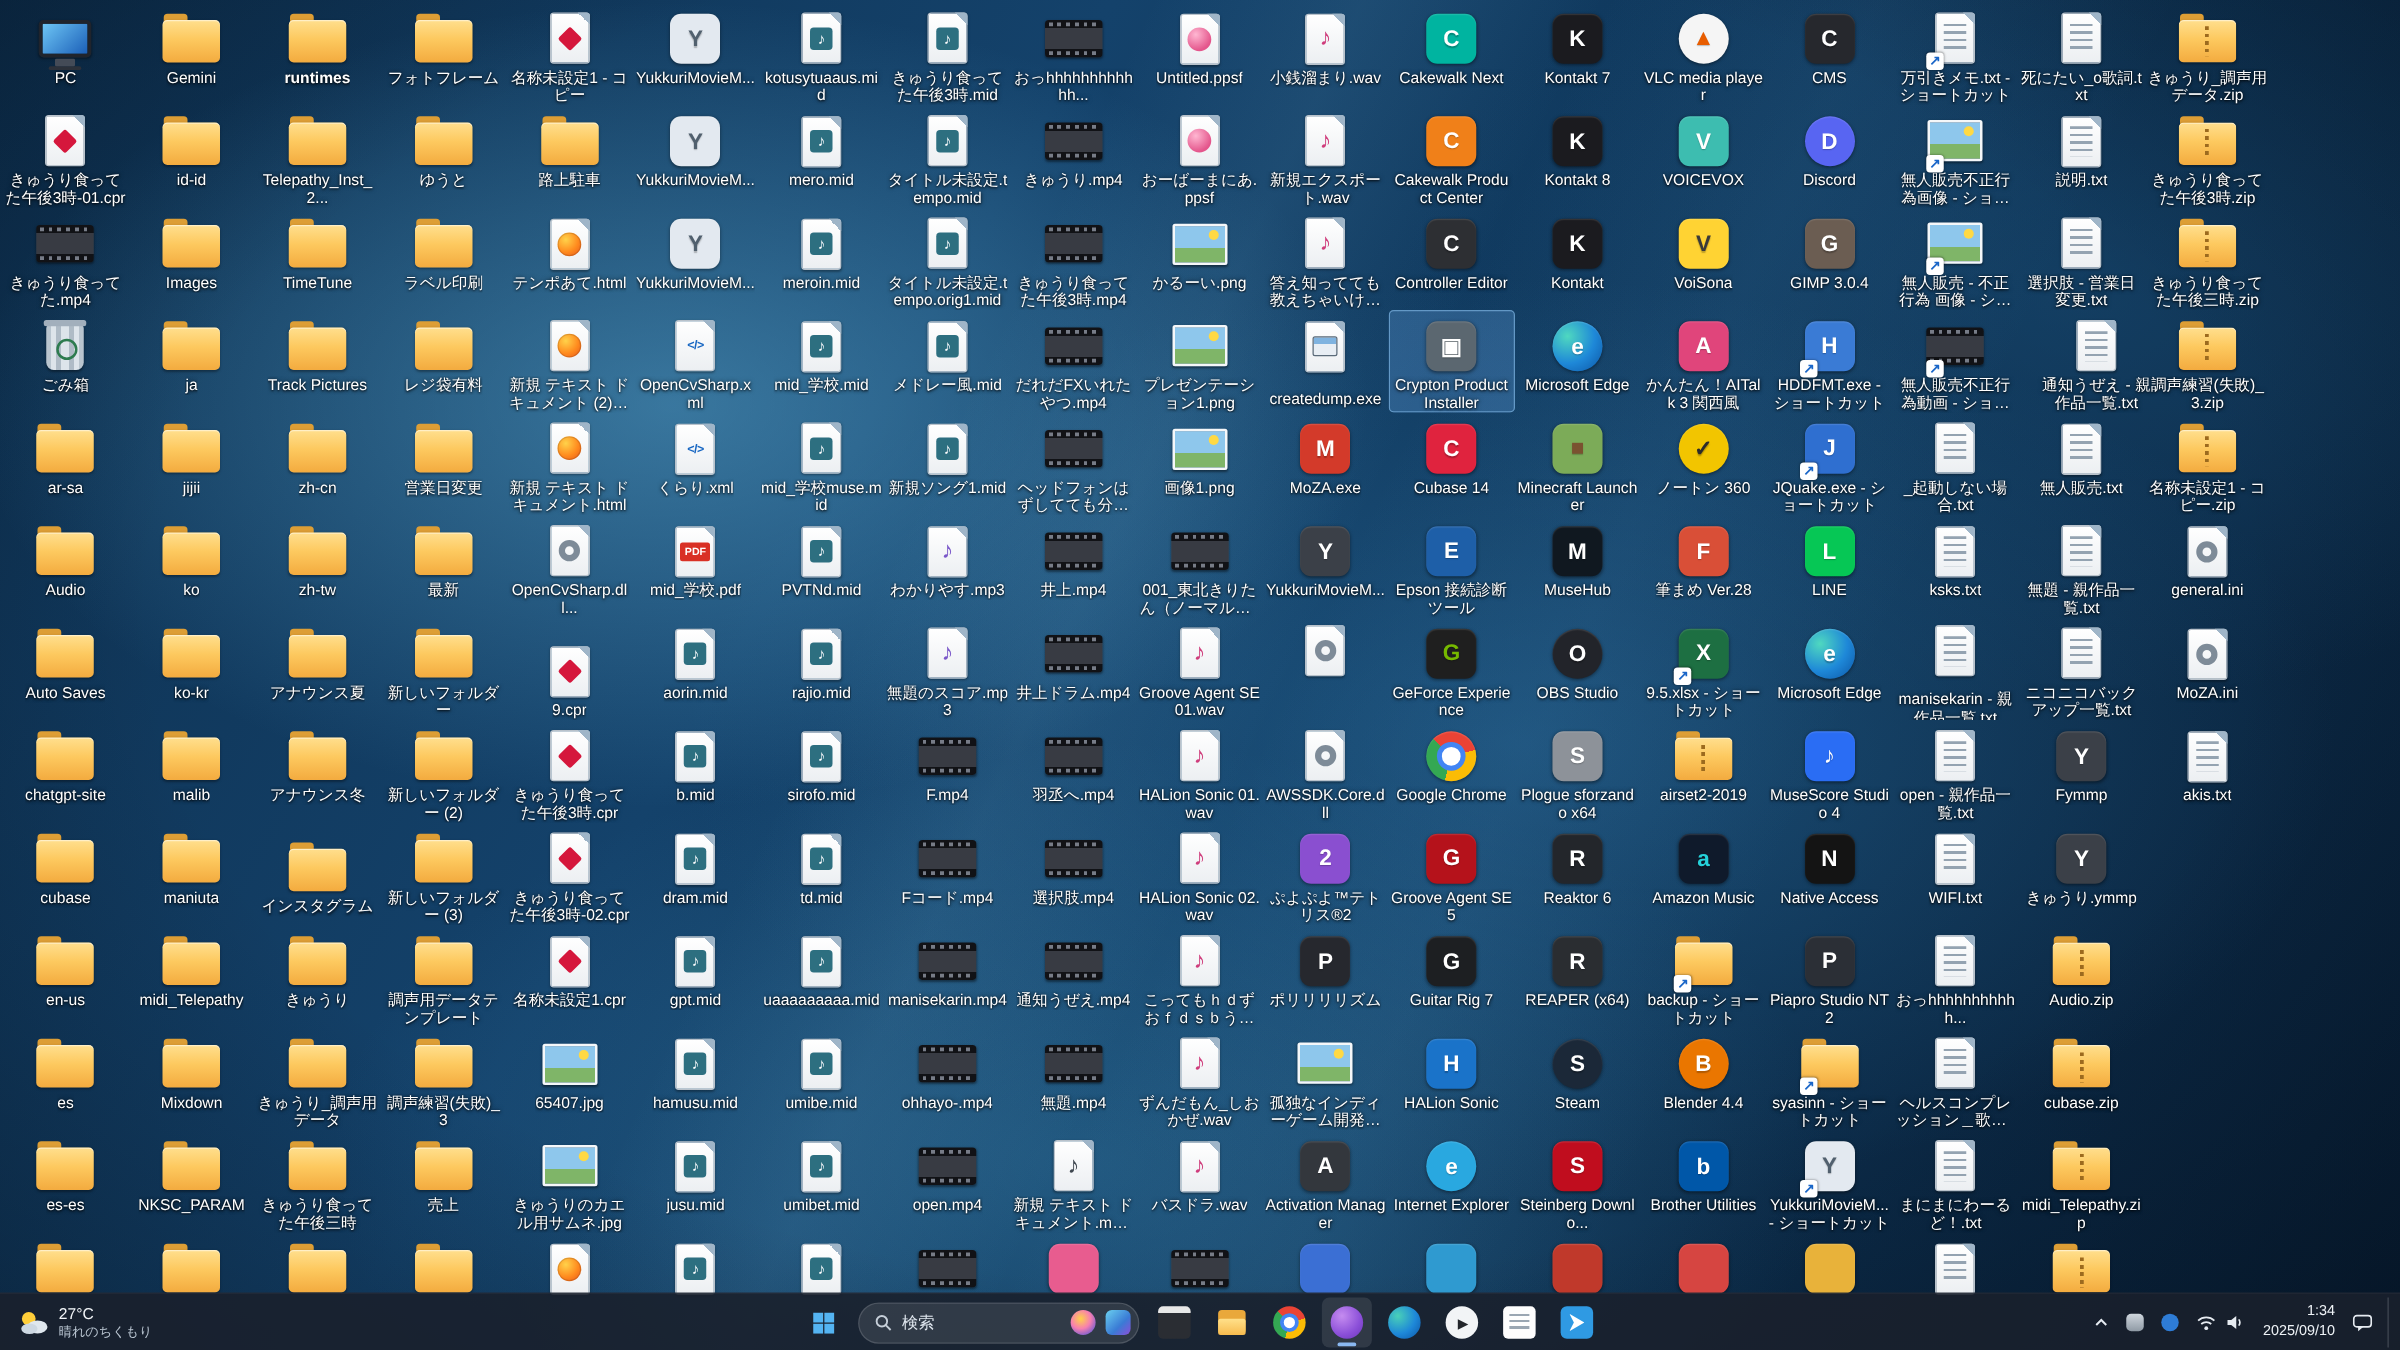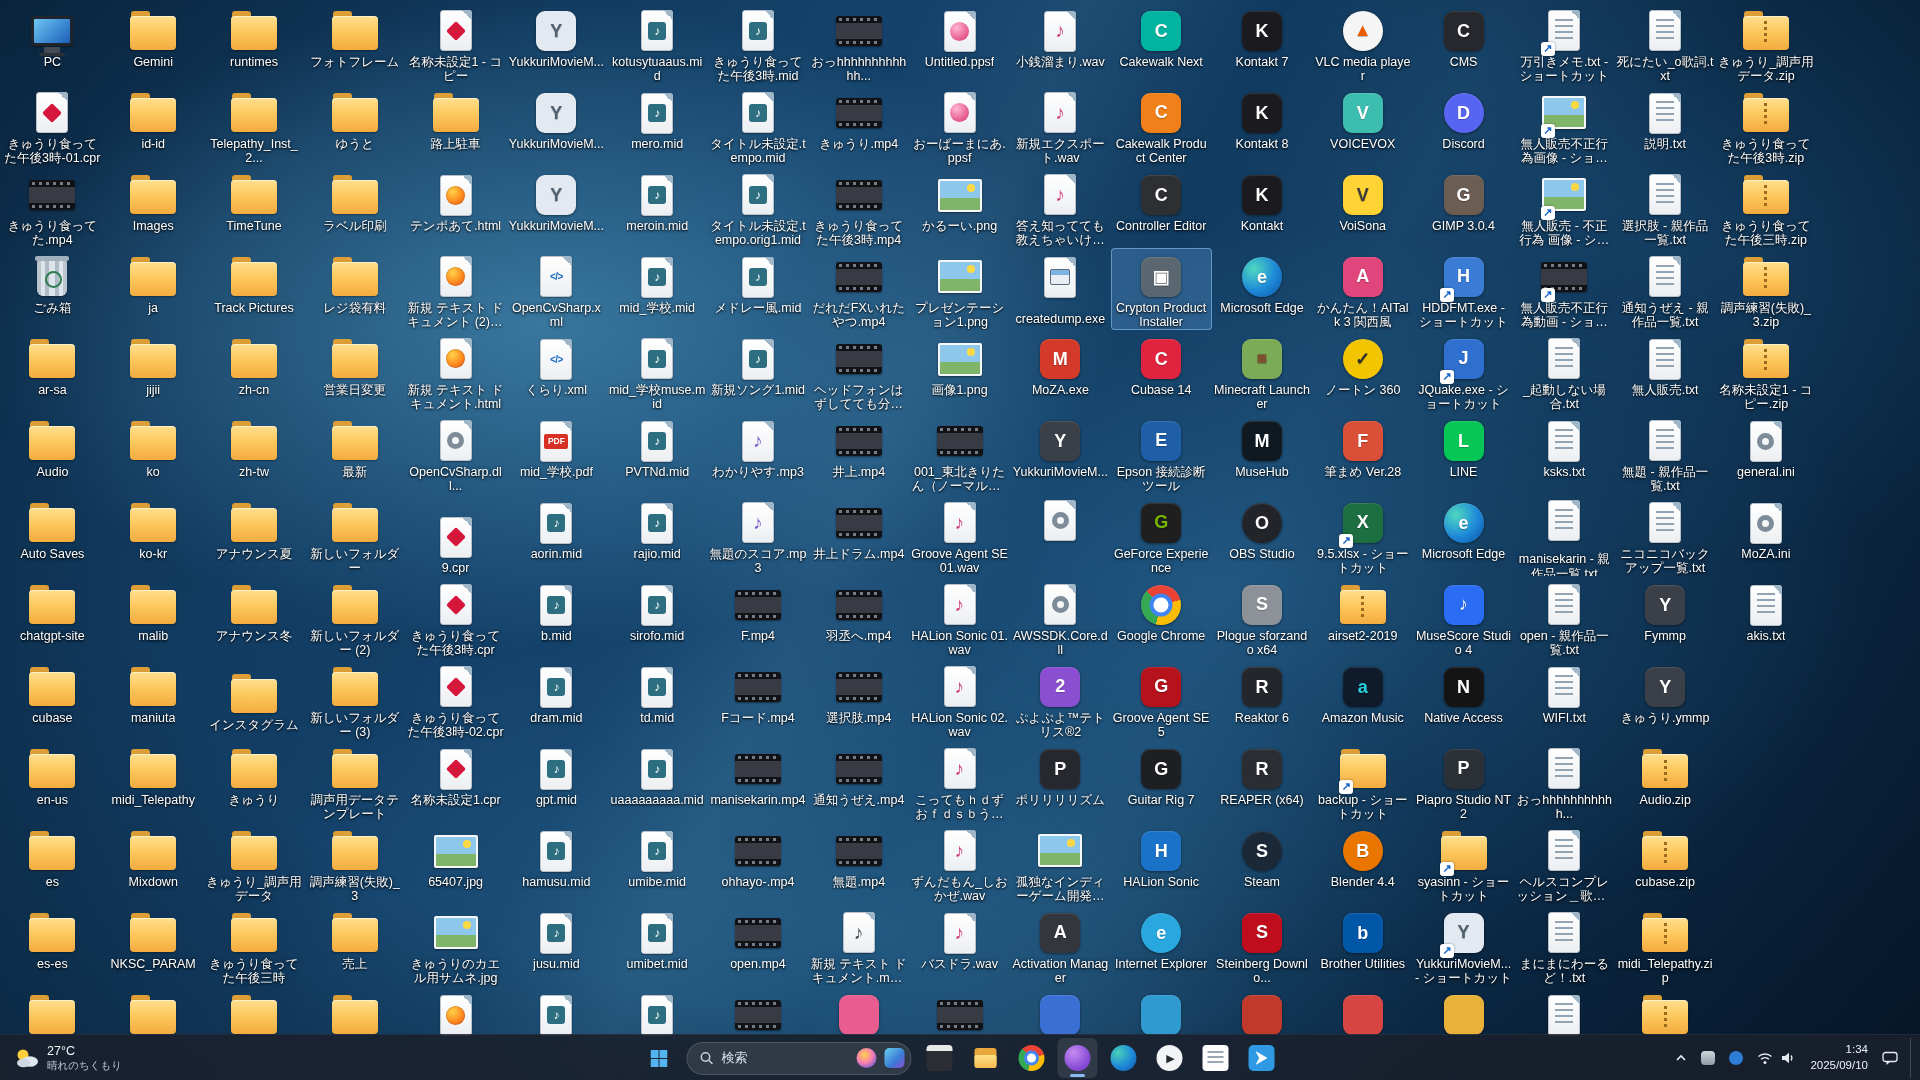--- a/index.html
+++ b/index.html
@@ -144,21 +144,21 @@
         <div class="ic-pc"></div>
       </div>
       <div class="icon-label">PC</div>
     </div>
     <div class="icon-cell" style="grid-area: 1 / 2;">
       <div class="icon-box">
         <div class="ic-folder"></div>
       </div>
       <div class="icon-label">Gemini</div>
     </div>
-    <div class="icon-cell" style="grid-area: 1 / 3;">
+    <div class="icon-cell" style="grid-area: 1 / 3; font-weight: bold;">
       <div class="icon-box">
         <div class="ic-folder"></div>
       </div>
       <div class="icon-label">runtimes</div>
     </div>
     <div class="icon-cell" style="grid-area: 1 / 4;">
       <div class="icon-box">
         <div class="ic-folder"></div>
       </div>
       <div class="icon-label">フォトフレーム</div>
@@ -517,21 +517,21 @@
         <div class="shortcut-badge">↗</div>
       </div>
       <div class="icon-label">無人販売 - 不正行為 画像 - ショートカット</div>
     </div>
     <div class="icon-cell" style="grid-area: 3 / 17;">
       <div class="icon-box">
         <div class="ic-file">
           <div class="f-lines"></div>
         </div>
       </div>
-      <div class="icon-label">選択肢 - 親作品一覧.txt</div>
+      <div class="icon-label">選択肢 - 営業日変更.txt</div>
     </div>
     <div class="icon-cell" style="grid-area: 3 / 18;">
       <div class="icon-box">
         <div class="ic-folder zipped"></div>
       </div>
       <div class="icon-label">きゅうり食ってた午後三時.zip</div>
     </div>
     <div class="icon-cell" style="grid-area: 4 / 1;">
       <div class="icon-box">
         <div class="ic-bin"></div>
@@ -641,21 +641,21 @@
       </div>
       <div class="icon-label">HDDFMT.exe - ショートカット</div>
     </div>
     <div class="icon-cell" style="grid-area: 4 / 16;">
       <div class="icon-box">
         <div class="ic-video"></div>
         <div class="shortcut-badge">↗</div>
       </div>
       <div class="icon-label">無人販売不正行為動画 - ショートカット</div>
     </div>
-    <div class="icon-cell" style="grid-area: 4 / 17;">
+    <div class="icon-cell" style="grid-area: 4 / 17; margin-left: 12px;">
       <div class="icon-box">
         <div class="ic-file">
           <div class="f-lines"></div>
         </div>
       </div>
       <div class="icon-label">通知うぜえ - 親作品一覧.txt</div>
     </div>
     <div class="icon-cell" style="grid-area: 4 / 18;">
       <div class="icon-box">
         <div class="ic-folder zipped"></div>

